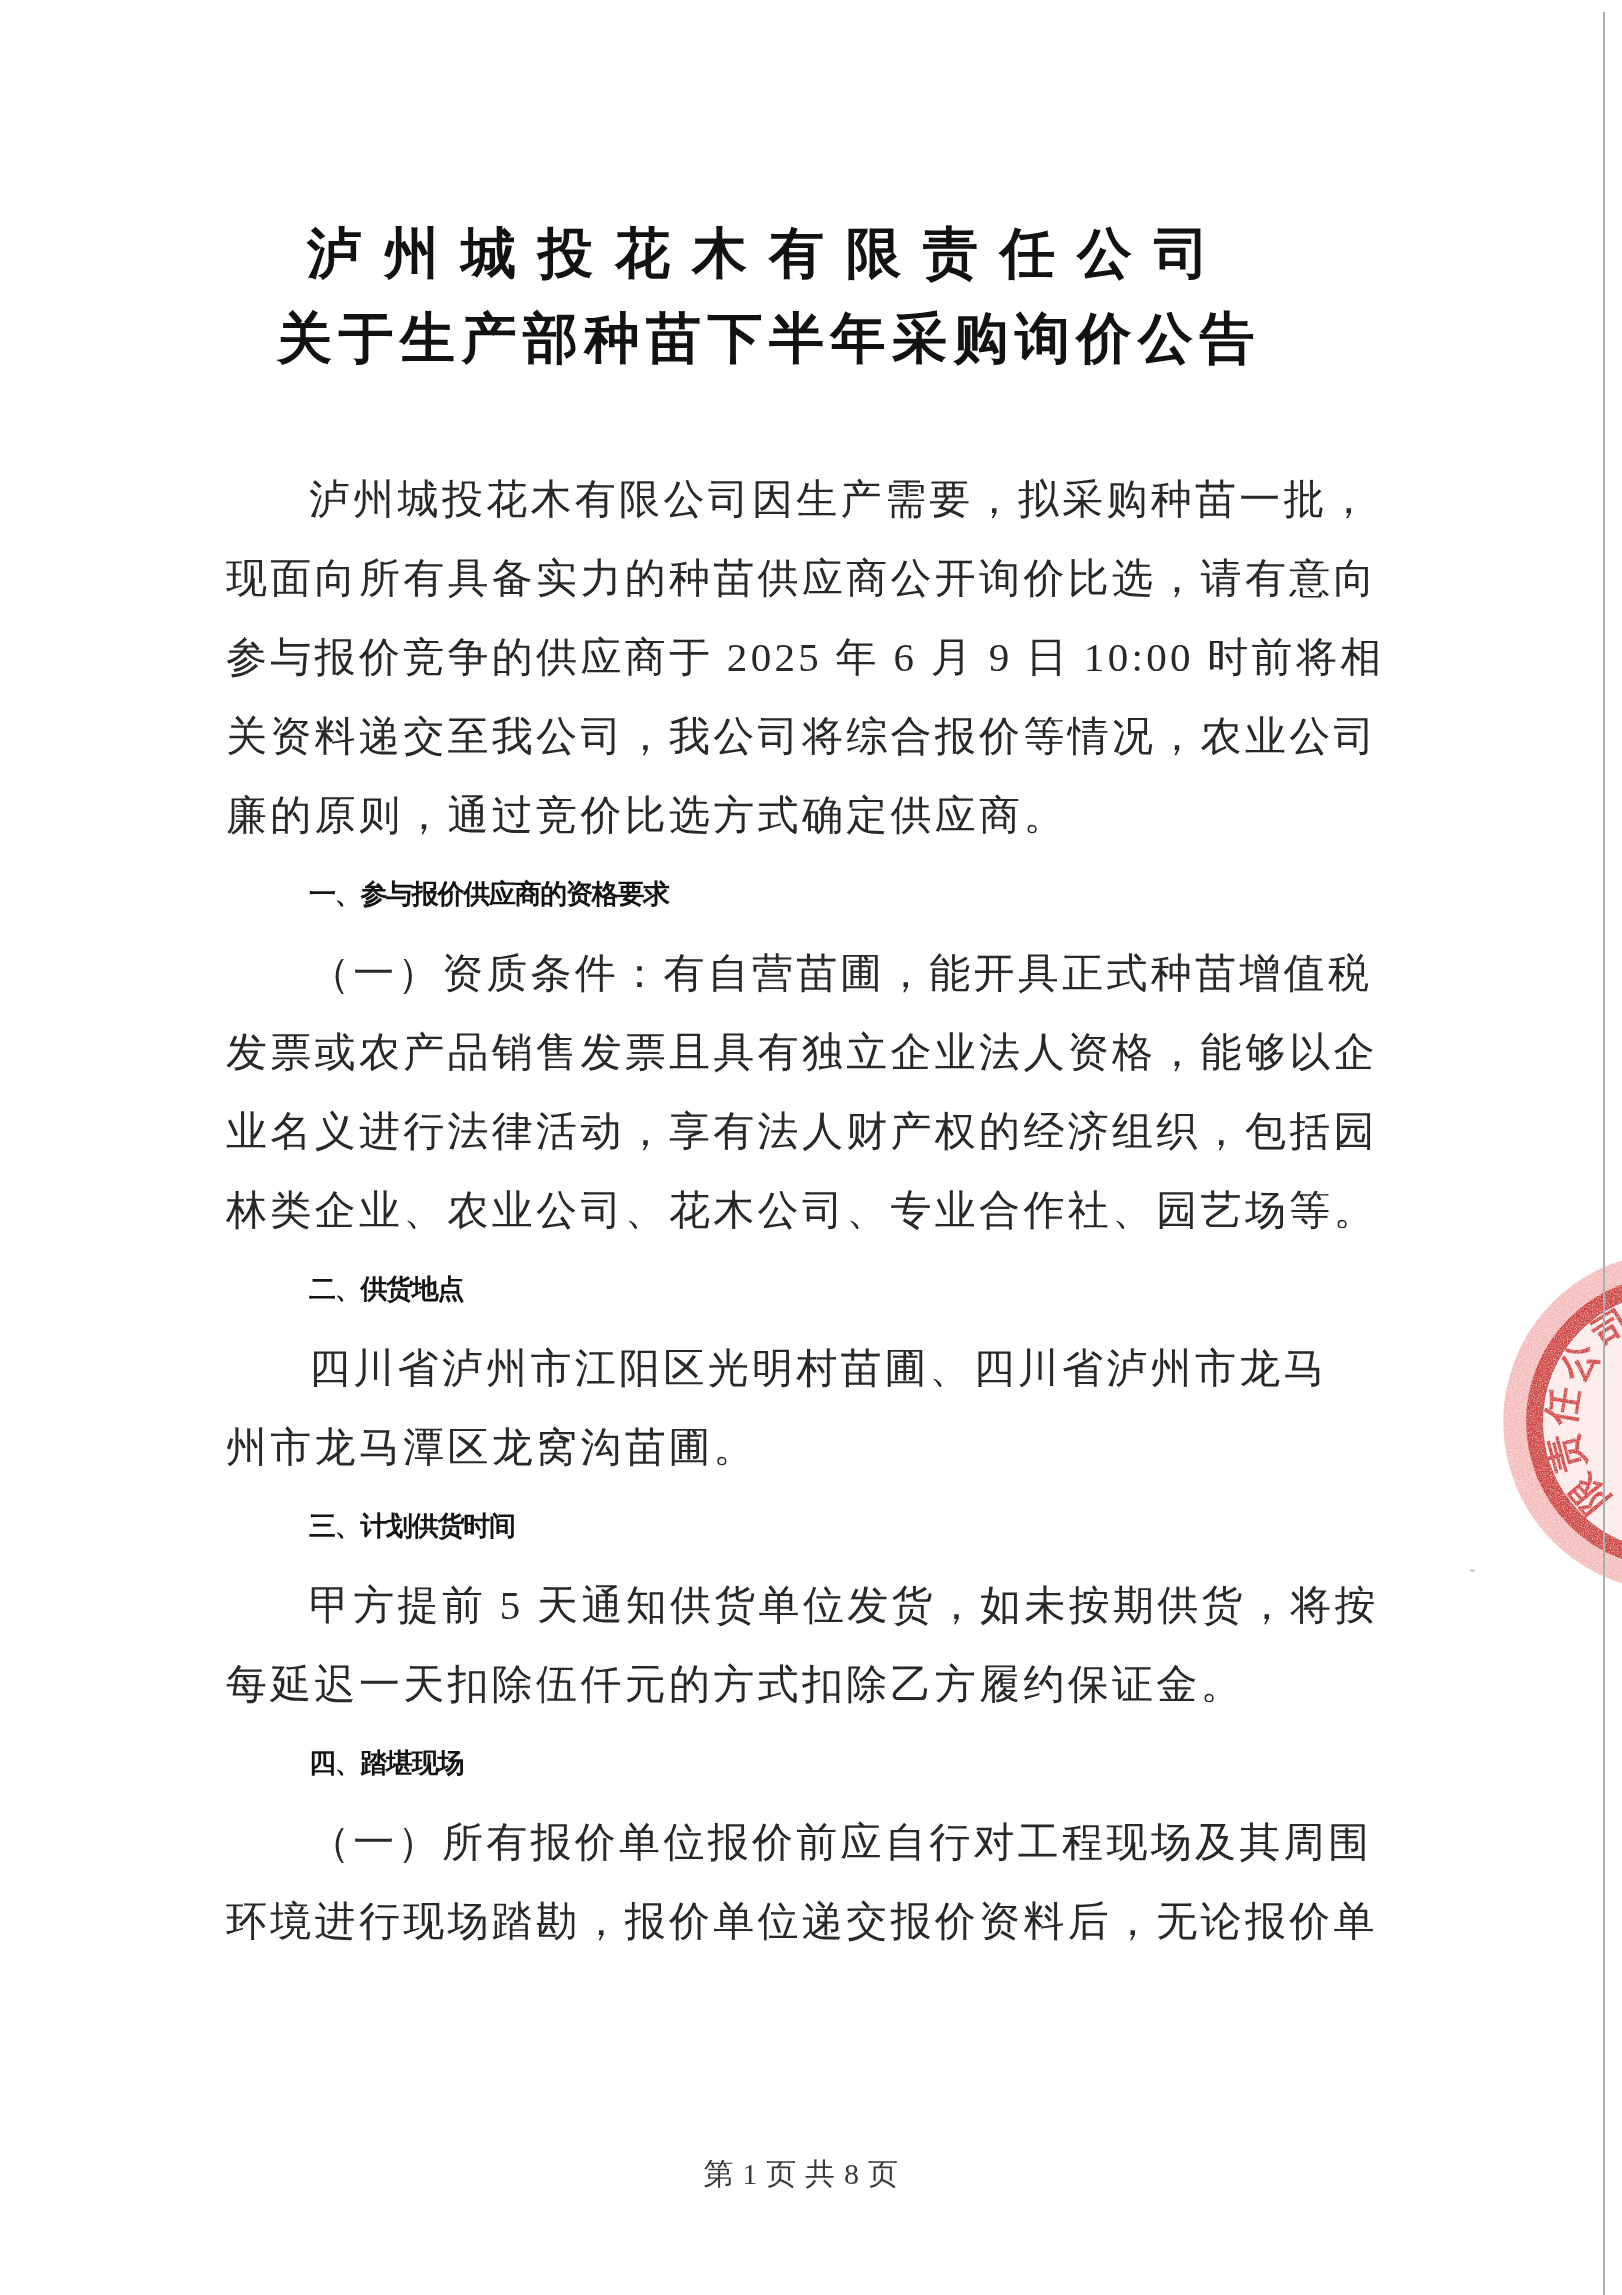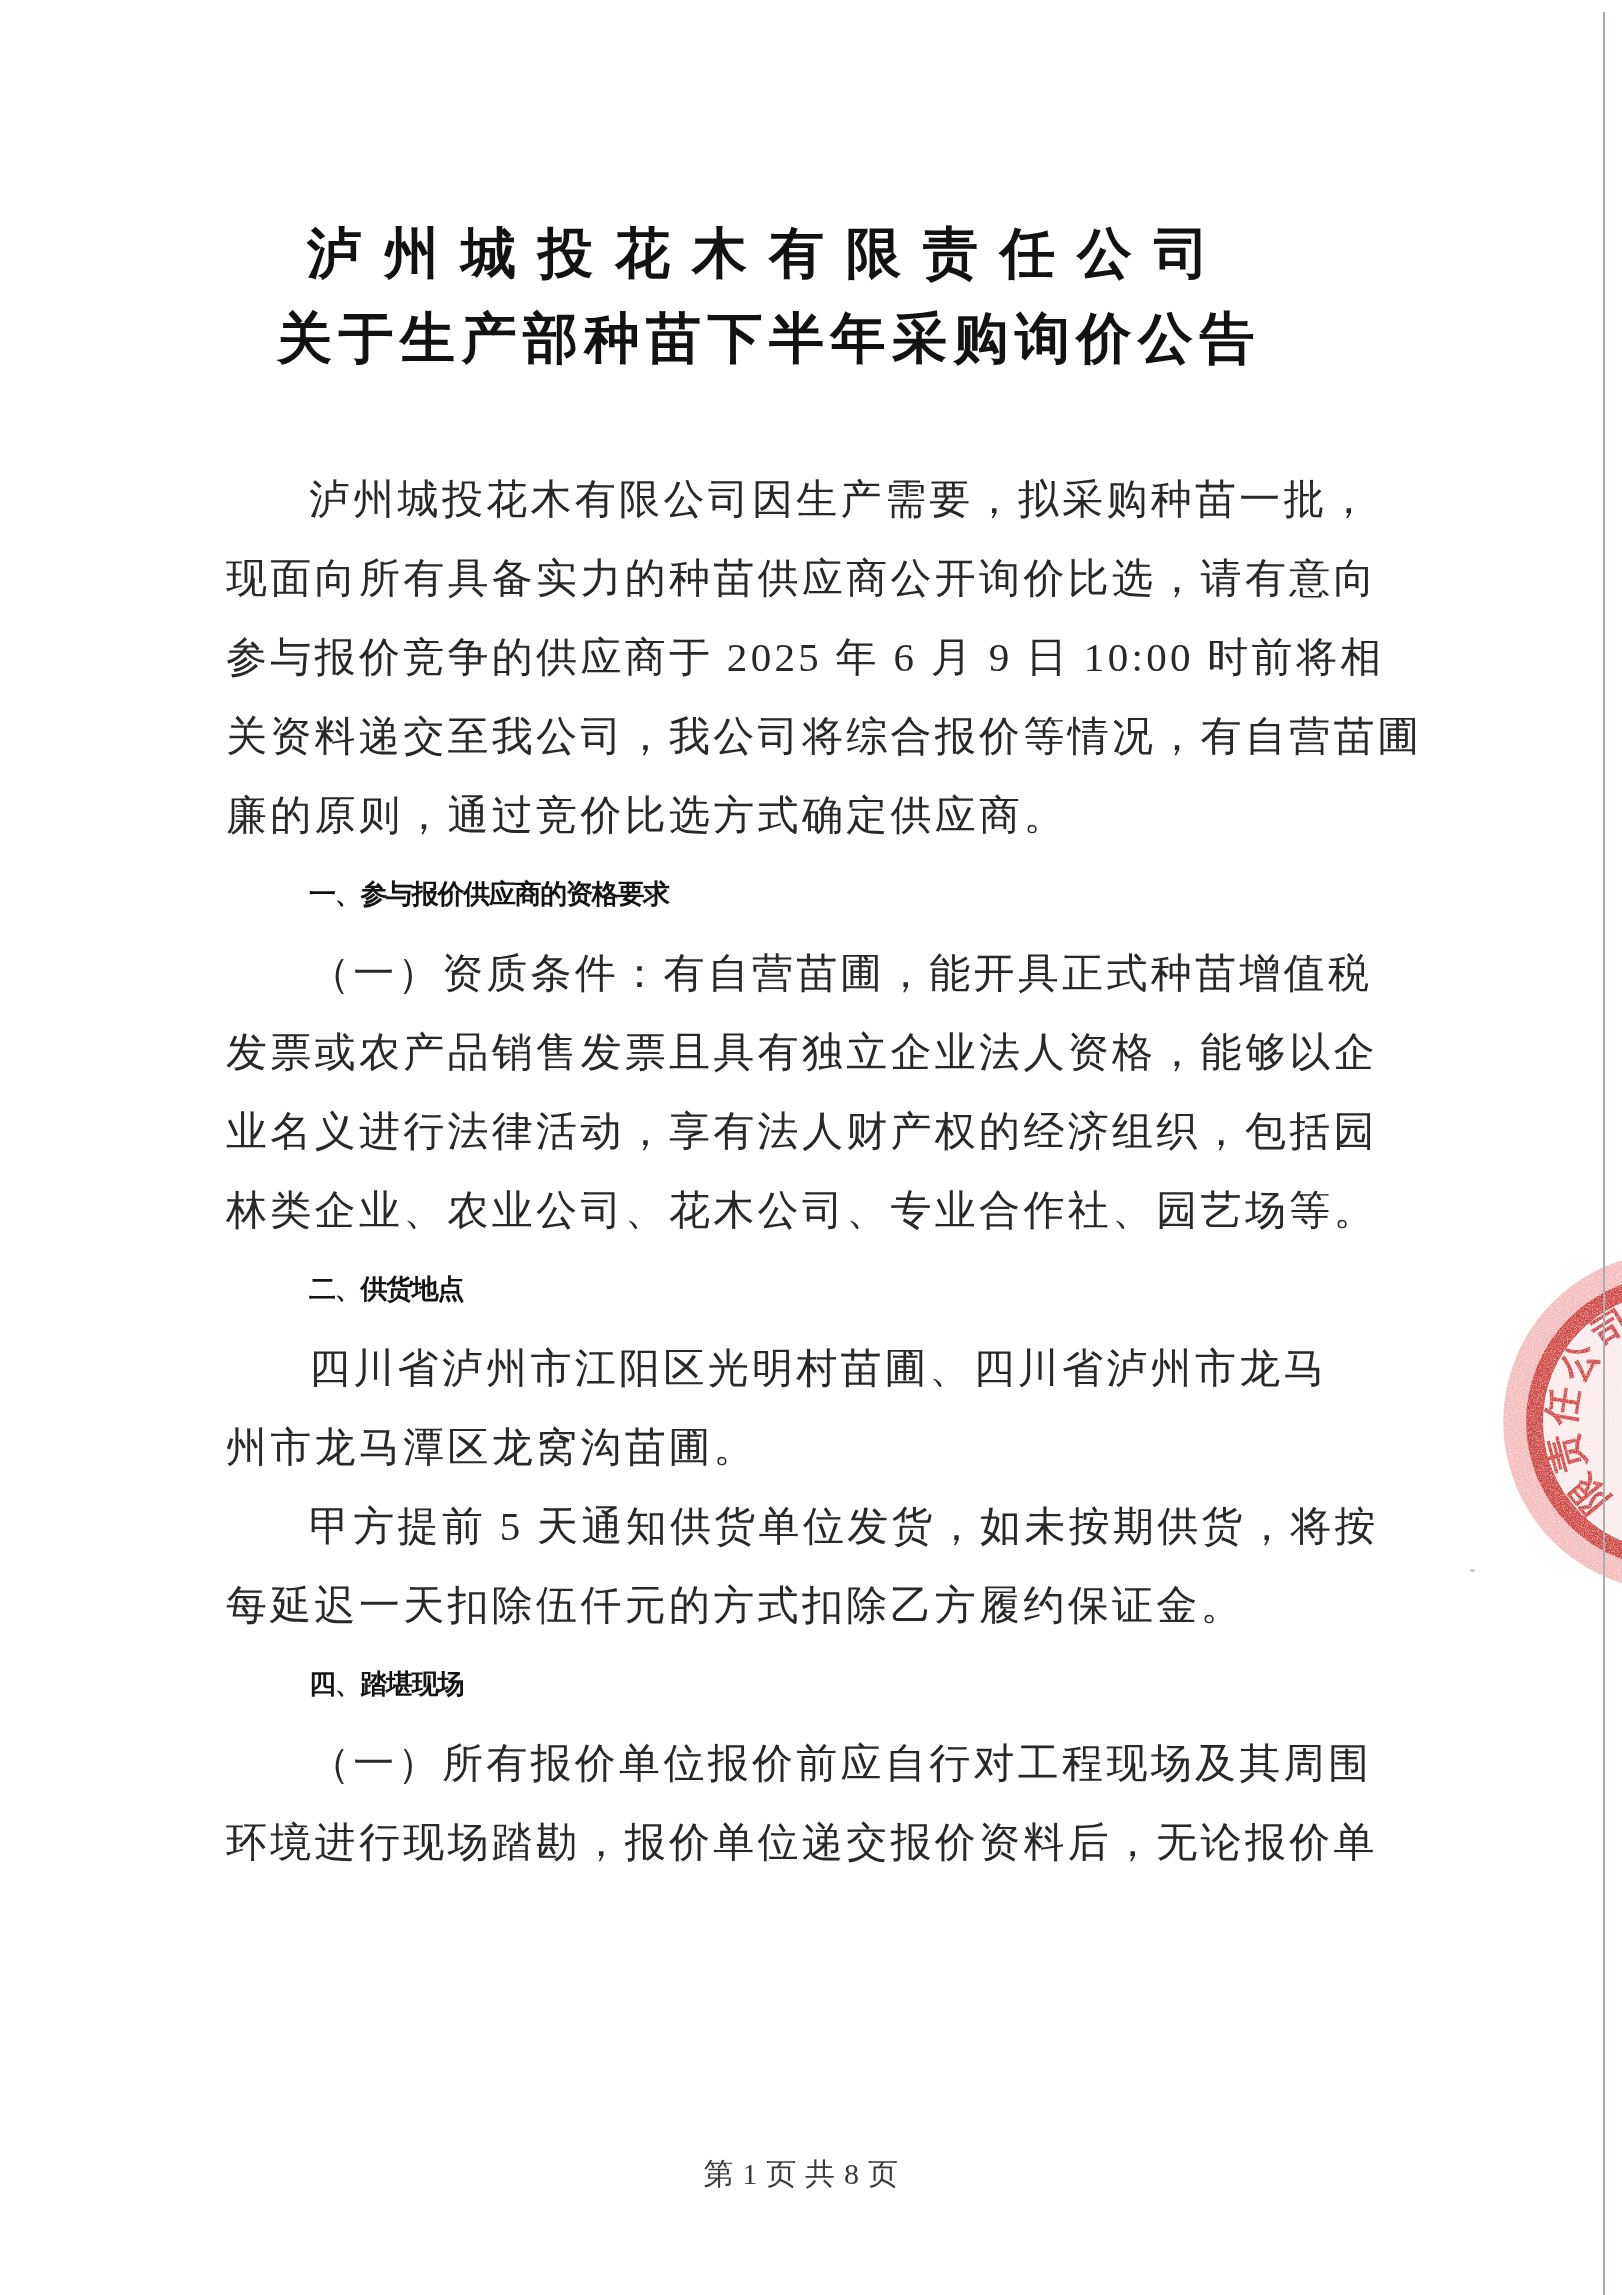--- a/index.html
+++ b/index.html
@@ -45,30 +45,31 @@
 
   <div class="title-block">
     <div class="title-line l1">泸州城投花木有限责任公司</div>
     <div class="title-line l2">关于生产部种苗下半年采购询价公告</div>
   </div>
 
   <div class="body-text" id="bodyLines">
       <div class="line body indent">泸州城投花木有限公司因生产需要，拟采购种苗一批，</div>
       <div class="line body">现面向所有具备实力的种苗供应商公开询价比选，请有意向</div>
       <div class="line body">参与报价竞争的供应商于 2025 年 6 月 9 日 10:00 时前将相</div>
-      <div class="line body">关资料递交至我公司，我公司将综合报价等情况，有自营苗圃</div>
+      <div class="line body">关资料递交至我公司，我公司将综合报价等情况，农业公司</div>
       <div class="line body">廉的原则，通过竞价比选方式确定供应商。</div>
       <div class="line heading indent">一、参与报价供应商的资格要求</div>
       <div class="line body indent">（一）资质条件：有自营苗圃，能开具正式种苗增值税</div>
       <div class="line body">发票或农产品销售发票且具有独立企业法人资格，能够以企</div>
       <div class="line body">业名义进行法律活动，享有法人财产权的经济组织，包括园</div>
       <div class="line body">林类企业、农业公司、花木公司、专业合作社、园艺场等。</div>
       <div class="line heading indent">二、供货地点</div>
       <div class="line body indent">四川省泸州市江阳区光明村苗圃、四川省泸州市龙马</div>
       <div class="line body">州市龙马潭区龙窝沟苗圃。</div>
+      <div class="line heading indent">三、计划供货时间</div>
       <div class="line body indent">甲方提前 5 天通知供货单位发货，如未按期供货，将按</div>
       <div class="line body">每延迟一天扣除伍仟元的方式扣除乙方履约保证金。</div>
       <div class="line heading indent">四、踏堪现场</div>
       <div class="line body indent">（一）所有报价单位报价前应自行对工程现场及其周围</div>
       <div class="line body">环境进行现场踏勘，报价单位递交报价资料后，无论报价单</div>
     </div>
 
   <div class="footer">第 1 页 共 8 页</div>
 
   <svg class="seal" viewBox="0 0 190 580" xmlns="http://www.w3.org/2000/svg">

